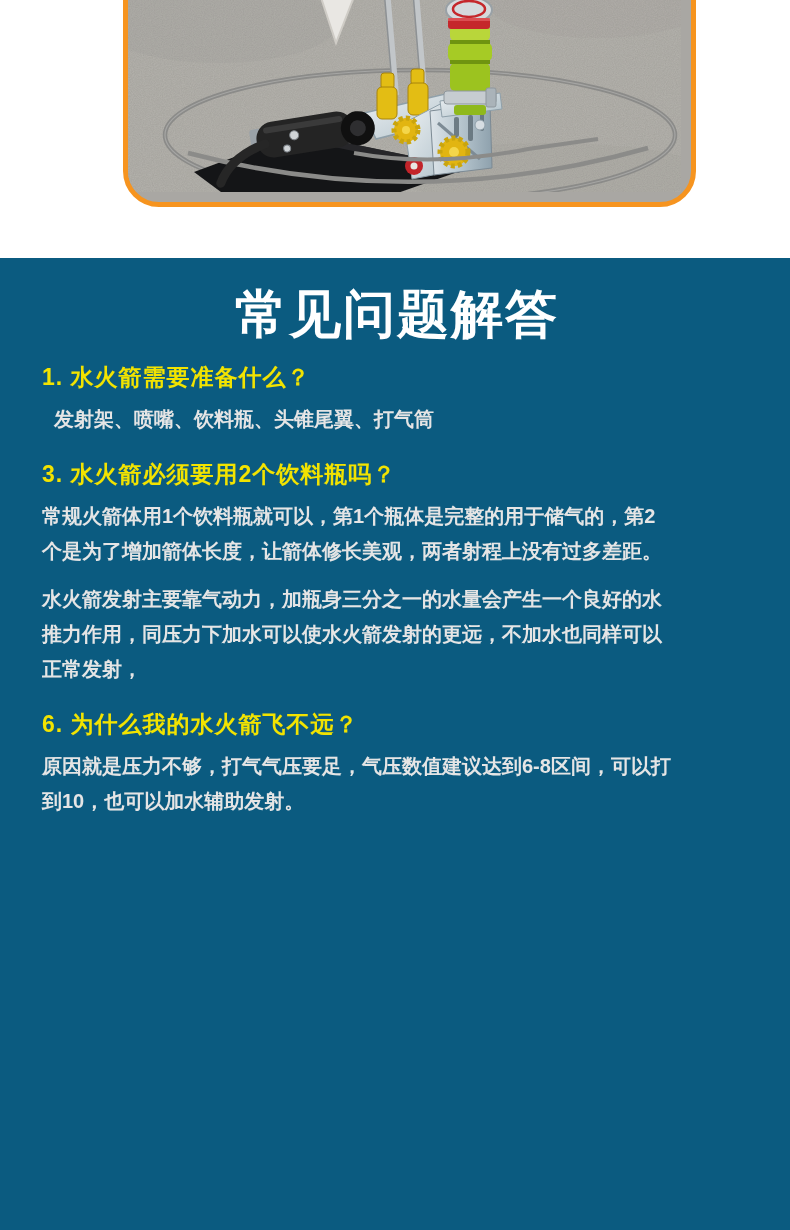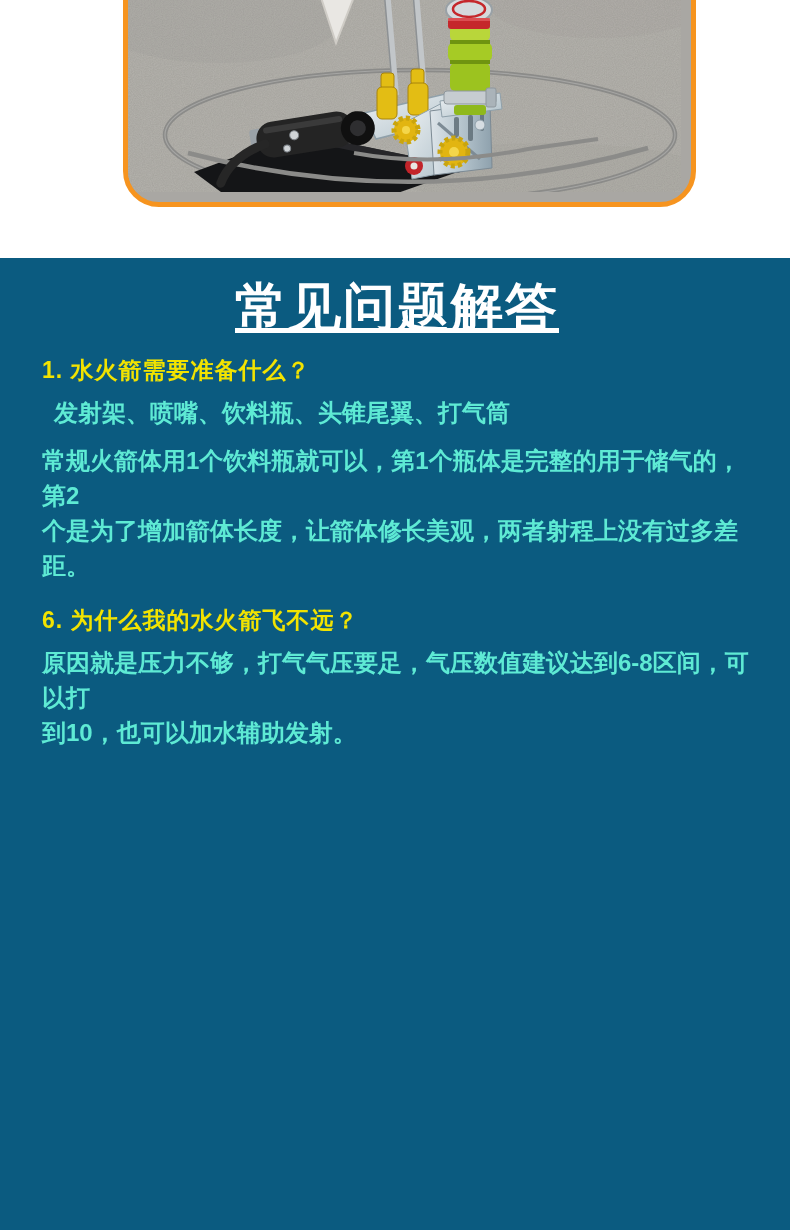--- a/index.html
+++ b/index.html
@@ -13,30 +13,30 @@
     overflow:hidden;background:#a9a7a3;
   }
   .photo-card svg{display:block;}
 
   
   .faq{
     position:absolute;left:0;top:258px;width:790px;height:972px;
     background:#0B5B80;box-sizing:border-box;padding:0 38px 0 42px;
   }
   .faq-title{
-    margin:23px 0 0;text-align:center;
-    font-size:52px;line-height:1;font-weight:700;color:#ffffff;letter-spacing:2px;text-decoration:underline;
+    margin:30px 0 0;text-align:center;
+    font-size:52px;line-height:1;font-weight:700;color:#ffffff;letter-spacing:2px;
   }
   .qa-question{
     margin:26px 0 0;font-size:23px;line-height:1;font-weight:700;
     color:#F2E300;letter-spacing:1px;
   }
   .qa-answer{
-    margin:13px 0 0;font-size:24px;line-height:35px;font-weight:600;
-    color:#5eead4;white-space:pre-line;
+    margin:13px 0 0;font-size:20px;line-height:35px;font-weight:600;
+    color:#e5e5e5;white-space:pre-line;
   }
   .qa:first-of-type .qa-answer{padding-left:12px;}
 </style>
 </head>
 <body>
 
 <div class="page">
 
   <div class="photo-card">
     <svg width="553" height="229" viewBox="0 0 553 229" xmlns="http://www.w3.org/2000/svg">
@@ -154,25 +154,29 @@
   <section class="faq">
     <h1 class="faq-title">常见问题解答</h1>
 
     <div class="qa">
       <div class="qa-question">1. 水火箭需要准备什么？</div>
       <div class="qa-answer">发射架、喷嘴、饮料瓶、头锥尾翼、打气筒</div>
     </div>
 
 
     <div class="qa">
+      <div class="qa-question">3. 水火箭必须要用2个饮料瓶吗？</div>
       <div class="qa-answer">常规火箭体用1个饮料瓶就可以，第1个瓶体是完整的用于储气的，第2
 个是为了增加箭体长度，让箭体修长美观，两者射程上没有过多差距。</div>
     </div>
 
     <div class="qa">
+      <div class="qa-answer">水火箭发射主要靠气动力，加瓶身三分之一的水量会产生一个良好的水
+推力作用，同压力下加水可以使水火箭发射的更远，不加水也同样可以
+正常发射，</div>
     </div>
 
     <div class="qa">
       <div class="qa-question">6. 为什么我的水火箭飞不远？</div>
       <div class="qa-answer">原因就是压力不够，打气气压要足，气压数值建议达到6-8区间，可以打
 到10，也可以加水辅助发射。</div>
     </div>
 
   </section>
 

